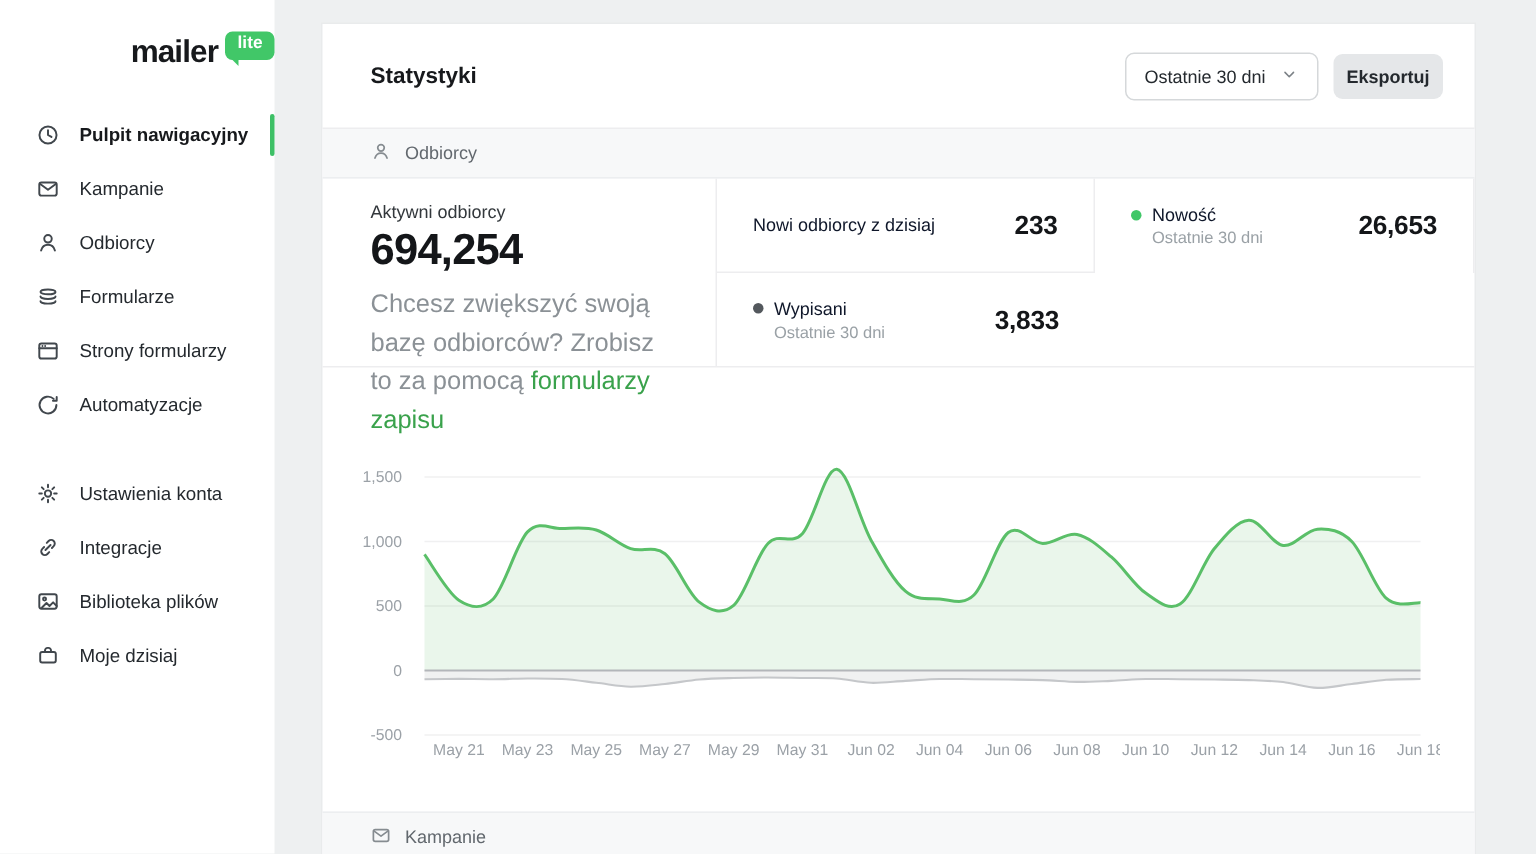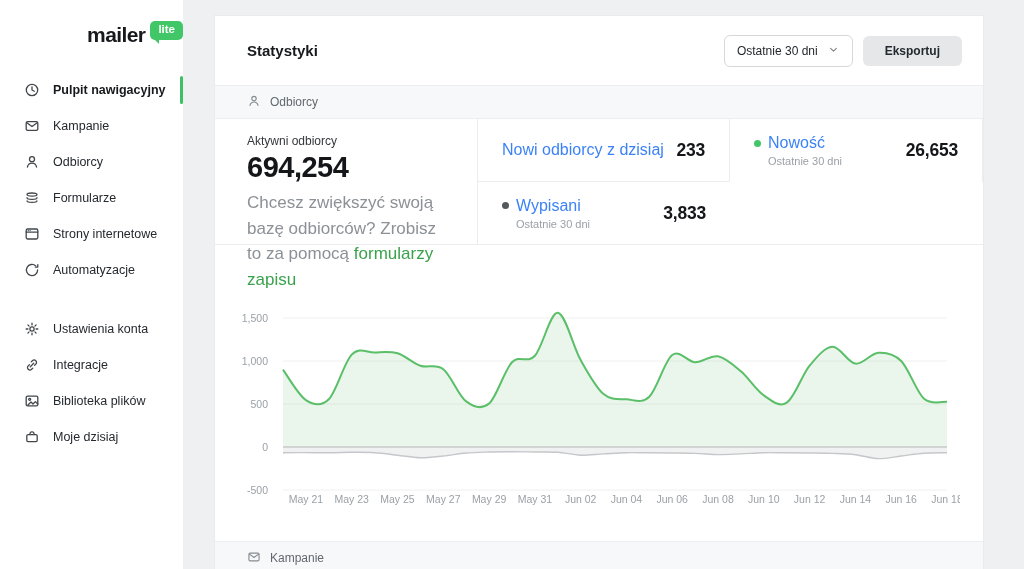--- a/index.html
+++ b/index.html
@@ -27,40 +27,40 @@
   .main{position:absolute;left:215px;top:16px;width:768px;height:569px;background:#fff;
     box-shadow:0 0 0 1px #e9ebec;}
   .topbar{height:70px;border-bottom:1px solid #ededef;display:flex;align-items:center;
     justify-content:space-between;padding:0 21px 0 32px;}
   .topbar h1{margin:0;font-size:15px;font-weight:700;color:#17191c;}
   .controls{display:flex;align-items:center;gap:10px;}
   .select-btn{display:flex;align-items:center;gap:9px;background:#fff;border:1px solid #d5d8da;
     border-radius:6px;padding:7px 12px;font-size:12px;color:#24292e;cursor:pointer;
     font-family:inherit;}
   .select-btn svg{color:#7c8287;}
-  .export-btn{background:#e5e7e9;border:none;border-radius:6px;padding:8px 22px;
+  .export-btn{background:#e5e7e9;border:none;border-radius:6px;padding:8px 9px;
     font-size:12px;font-weight:600;color:#24292e;cursor:pointer;font-family:inherit;}
 
   .section-bar{height:33px;background:#f7f8f9;border-bottom:1px solid #eceef0;
     display:flex;align-items:center;gap:9px;padding:0 32px;color:#62686e;font-size:12px;}
   .section-bar.bt{border-top:1px solid #eceef0;height:34px;}
   .section-bar svg{color:#868c91;}
 
   
   .stats-grid{display:grid;grid-template-columns:263px 252px 253px;grid-template-rows:63px 62px;
     border-bottom:1px solid #ededef;}
   .cell-main{grid-row:1/3;grid-column:1;padding:15px 24px 0 32px;border-right:1px solid #ededef;}
   .cell-main .lab{font-size:12px;font-weight:500;color:#33383c;}
   .cell-main .big{font-size:29px;font-weight:700;color:#141619;letter-spacing:-.5px;margin:3px 0 6px;}
   .cell-main .desc{font-size:17px;line-height:1.5;color:#8b9196;max-width:218px;}
   .cell-main .desc a{color:#3aa24c;text-decoration:none;}
   .cell{display:flex;align-items:center;justify-content:space-between;padding:0 24px;}
   .cell.rb{border-right:1px solid #ededef;}
   .cell.bb{border-bottom:1px solid #ededef;}
-  .cell-label{font-size:16px;font-weight:500;color:#3b82f6;text-align:right;}
+  .cell-label{font-size:12px;font-weight:500;color:#0f172a;text-align:right;}
   .cell-value{font-size:17.5px;font-weight:700;color:#141619;letter-spacing:-.2px;}
   .dot-row{display:flex;align-items:center;gap:7px;}
   .dot{width:7px;height:7px;border-radius:50%;}
   .dot-green{background:#41c768;}
   .dot-dark{background:#53585d;}
   .cell-sub{font-size:11px;color:#9aa1a6;margin:3px 0 0 14px;}
 
   
   .chart-wrap{height:296px;position:relative;}
   .chart-wrap svg{display:block;position:absolute;left:0;top:0;}
@@ -108,21 +108,21 @@
             <path d="M3 10.8c0 .9 2.2 1.6 5 1.6s5-.7 5-1.6"></path>
           </svg>
           <span class="nav-label">Formularze</span>
         </div>
         <div class="nav-item">
           <svg width="16" height="16" viewBox="0 0 16 16" fill="none" stroke="currentColor" stroke-width="1.3" stroke-linecap="round" stroke-linejoin="round">
             <rect x="2.2" y="3" width="11.6" height="10" rx="1.4"></rect>
             <path d="M2.2 6.1h11.6"></path>
             <path d="M4.3 4.6h.01M6.1 4.6h.01"></path>
           </svg>
-          <span class="nav-label">Strony internetowe</span>
+          <span class="nav-label">Strony formularzy</span>
         </div>
         <div class="nav-item">
           <svg width="16" height="16" viewBox="0 0 16 16" fill="none" stroke="currentColor" stroke-width="1.3" stroke-linecap="round" stroke-linejoin="round">
             <path d="M13.6 8A5.6 5.6 0 1 1 11.8 3.9"></path>
             <path d="M13.8 2.6v2.5h-2.5"></path>
           </svg>
           <span class="nav-label">Automatyzacje</span>
         </div>
         <div class="nav-gap"></div>
         <div class="nav-item">

